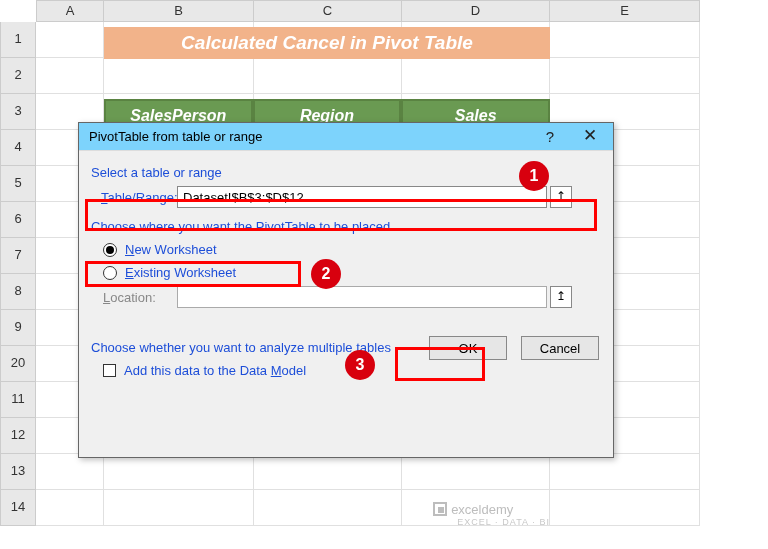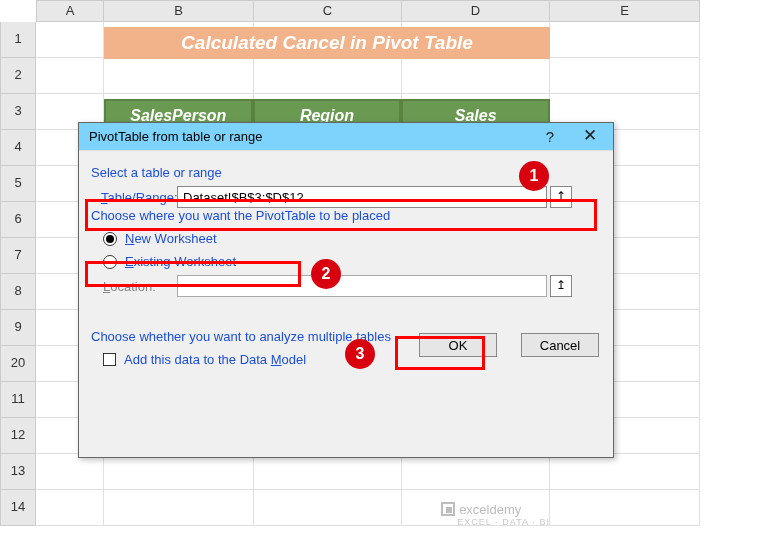--- a/index.html
+++ b/index.html
@@ -39,41 +39,41 @@
 .input { background: #fff; border: 1px solid #888; height: 22px; padding: 0 5px; font-size: 13px; font-family: inherit; }
 .table-range-input { width: 370px; }
 .collapse-btn { width: 22px; height: 22px; background: #fff; border: 1px solid #888; margin-left: 3px; text-align: center; line-height: 18px; cursor: pointer; font-size: 12px; }
 .radio-row { display: flex; align-items: center; margin-top: 8px; padding-left: 12px; }
 .radio { width: 14px; height: 14px; border-radius: 50%; border: 1px solid #333; background: #fff; margin-right: 8px; position: relative; }
 .radio.checked::after { content: ""; position: absolute; width: 8px; height: 8px; background: #000; border-radius: 50%; left: 2px; top: 2px; }
 .checkbox { width: 13px; height: 13px; border: 1px solid #333; background: #fff; margin-right: 8px; }
 .loc-row { display: flex; align-items: center; margin-top: 6px; padding-left: 12px; }
 .loc-lbl { width: 74px; color: #888; }
 .loc-input { width: 370px; background: #fff; border: 1px solid #aaa; height: 22px; }
-.btns { position: absolute; right: 14px; bottom: 20px; display: flex; gap: 24px; }
+.btns { position: absolute; right: 14px; bottom: 28px; display: flex; gap: 14px; }
 .btn { width: 78px; height: 24px; background: #e6e6e6; border: 1px solid #888; font-size: 13px; cursor: pointer; }
 
 
 .hl { position: absolute; border: 3px solid #ff0000; pointer-events: none; }
 .hl1 { left: 6px; top: 48px; width: 512px; height: 32px; }
 .hl2 { left: 6px; top: 110px; width: 216px; height: 26px; }
 .hl3 { left: 316px; bottom: 7px; width: 90px; height: 34px; }
 
 
 .badge { position: absolute; width: 30px; height: 30px; background: #d8000e; color: #fff; border-radius: 50%; text-align: center; line-height: 30px; font-weight: bold; font-size: 16px; }
 .b1 { right: 64px; top: 10px; }
 .b2 { left: 232px; top: 108px; }
 .b3 { left: 266px; bottom: 8px; }
 .un { text-decoration: underline; }
 
 
 .watermark { position: absolute; right: 218px; bottom: 22px; color: #bdbdbd; font-size: 13px; text-align: left; }
 .watermark .wm-logo { display: inline-block; width: 14px; height: 14px; border: 2px solid #bdbdbd; margin-right: 4px; vertical-align: -2px; position: relative; }
 .watermark .wm-logo::after { content:""; position:absolute; width:6px; height:6px; background:#bdbdbd; left:3px; top:3px; }
-.watermark .sub { font-size: 9px; letter-spacing: 1px; color:#c8c8c8; display:block; margin-left:16px; }
+.watermark .sub { font-size: 9px; letter-spacing: 1px; color:#c8c8c8; display:block; margin-left:24px; }
 </style>
 </head>
 <body>
 
 <div class="grid">
   <div class="col-headers">
     <div class="col-header col-A">A</div>
     <div class="col-header col-B">B</div>
     <div class="col-header col-C">C</div>
     <div class="col-header col-D">D</div>
@@ -212,21 +212,21 @@
     <div class="dlg-close">✕</div>
   </div>
   <div class="dlg-body">
     <div class="section lbl">Select a table or range</div>
     <div class="field-row">
       <div class="field-lbl lbl"><span class="un">T</span>able/Range:</div>
       <input class="input table-range-input" value="Dataset!$B$3:$D$12" style="">
       <div class="collapse-btn">↥</div>
     </div>
 
-    <div class="section lbl" style="margin-top:0">Choose where you want the PivotTable to be placed</div>
+    <div class="section lbl" style="margin-top:11px">Choose where you want the PivotTable to be placed</div>
     <div class="radio-row">
       <div class="radio checked"></div>
       <span class="lbl"><span class="un">N</span>ew Worksheet</span>
     </div>
     <div class="radio-row">
       <div class="radio"></div>
       <span class="lbl"><span class="un">E</span>xisting Worksheet</span>
     </div>
     <div class="loc-row">
       <div class="loc-lbl"><span class="un">L</span>ocation:</div>

